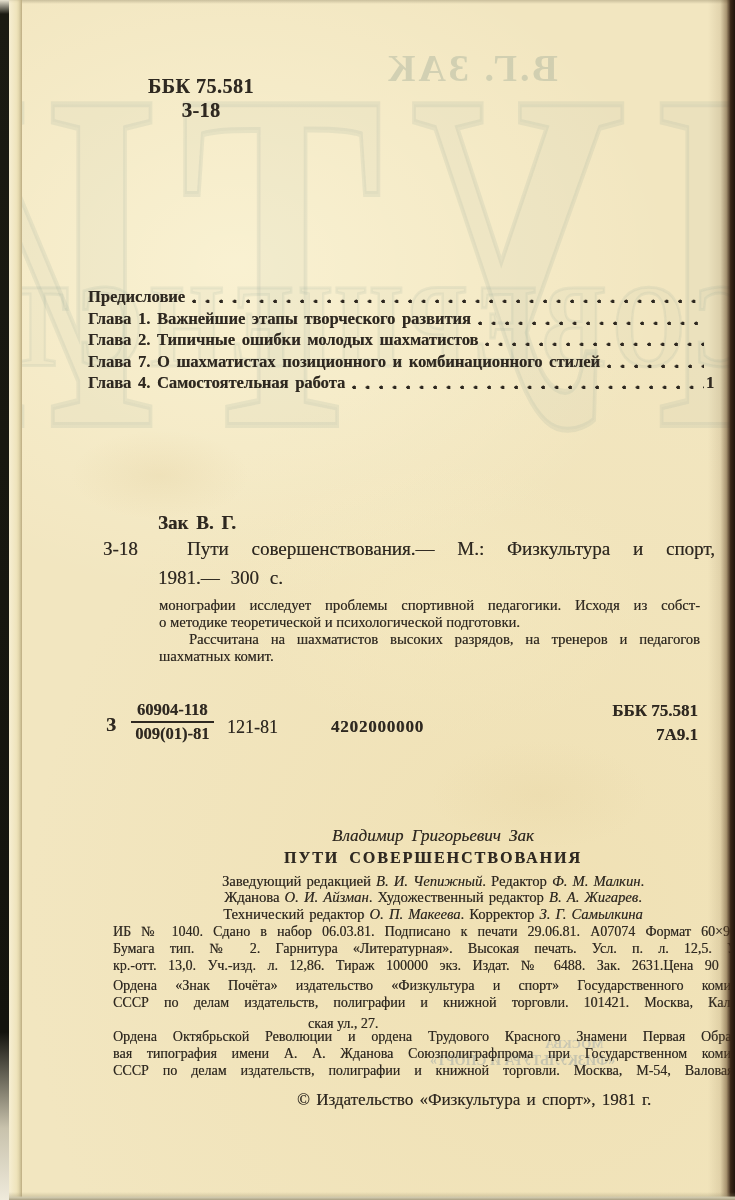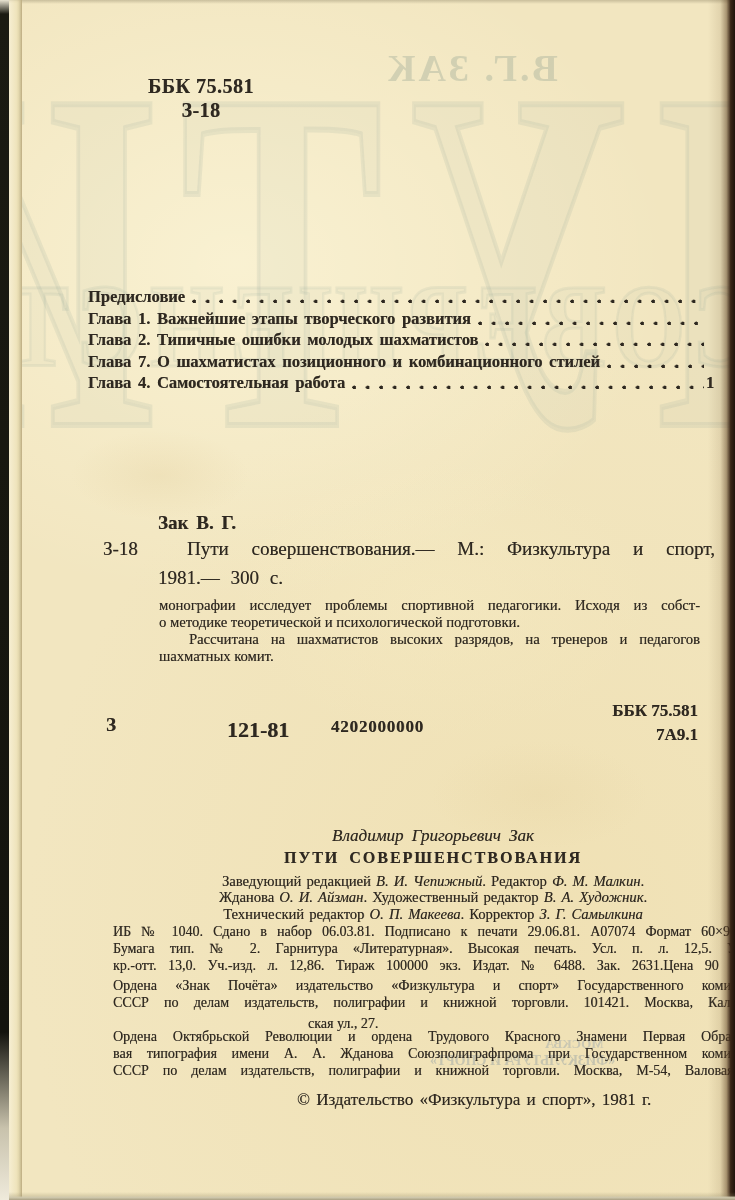--- a/index.html
+++ b/index.html
@@ -51,21 +51,21 @@
 
   .annotation{left:159px;top:573px;width:541px;font-size:14.6px;line-height:17px;}
   .an-line{text-align:justify;text-align-last:justify;}
   .an-line.last{text-align-last:left;}
   .an-line.ind{padding-left:30px;}
 
   .cat-letter{left:106px;top:690px;font-size:19px;}
   .frac{left:131px;top:676px;text-align:center;font-size:16.5px;font-weight:700;line-height:20px;}
   .frac-num{display:block;padding:0 6px 1px;border-bottom:2px solid #2e2820;}
   .frac-den{display:block;padding-top:1px;}
-  .cat-suffix{left:227px;top:693px;font-size:22px;font-weight:700;}
+  .cat-suffix{left:227px;top:693px;font-size:18px;font-weight:400;}
   .cat-udc{left:331px;top:693px;font-size:17px;font-weight:700;letter-spacing:0.8px;}
   .cat-right{right:37px;top:675px;text-align:right;font-size:17px;font-weight:700;line-height:24px;}
 
   
   .credits{left:121px;top:802px;width:624px;text-align:center;}
   .cr-author{font-size:17px;font-style:italic;word-spacing:4px;height:23px;}
   .cr-title{font-size:16px;font-weight:700;letter-spacing:2px;word-spacing:4px;height:24px;}
   .cr-line{font-size:14.6px;line-height:16.3px;word-spacing:1.5px;}
 
   
@@ -149,32 +149,36 @@
   <div class="abs txt bs-year ink">1981.— 300 с.</div>
 
   <div class="abs txt annotation ink">
     <div class="an-line">монографии исследует проблемы спортивной педагогики. Исходя из собст-</div>
     <div class="an-line last">о методике теоретической и психологической подготовки.</div>
     <div class="an-line ind">Рассчитана на шахматистов высоких разрядов, на тренеров и педагогов</div>
     <div class="an-line last">шахматных комит.</div>
   </div>
 
   <div class="abs txt cat-letter b ink">З</div>
+  <div class="abs txt frac ink">
+    <span class="frac-num">60904-118</span>
+    <span class="frac-den">009(01)-81</span>
+  </div>
   <div class="abs txt cat-suffix ink">121-81</div>
   <div class="abs txt cat-udc ink">4202000000</div>
   <div class="abs txt cat-right ink">
     <div>ББК 75.581</div>
     <div>7А9.1</div>
   </div>
 
   <div class="abs txt credits ink">
     <div class="cr-author">Владимир Григорьевич Зак</div>
     <div class="cr-title">ПУТИ СОВЕРШЕНСТВОВАНИЯ</div>
     <div class="cr-line"><span>Заведующий редакцией </span><span class="it">В. И. Чепижный</span><span>. Редактор </span><span class="it">Ф. М. Малкин</span><span>.</span></div>
-    <div class="cr-line"><span>Жданова </span><span class="it">О. И. Айзман</span><span>. Художественный редактор </span><span class="it">В. А. Художник</span><span>.</span></div>
+    <div class="cr-line"><span>Жданова </span><span class="it">О. И. Айзман</span><span>. Художественный редактор </span><span class="it">В. А. Жигарев</span><span>.</span></div>
     <div class="cr-line"><span>Технический редактор </span><span class="it">О. П. Макеева</span><span>. Корректор </span><span class="it">З. Г. Самылкина</span></div>
   </div>
 
   <div class="abs txt block imprint ink">
     <div class="jl">ИБ № 1040. Сдано в набор 06.03.81. Подписано к печати 29.06.81. А07074 Формат 60×90</div>
     <div class="jl">Бумага тип. № 2. Гарнитура «Литературная». Высокая печать. Усл. п. л. 12,5. У</div>
     <div class="jl">кр.-отт. 13,0. Уч.-изд. л. 12,86. Тираж 100000 экз. Издат. № 6488. Зак. 2631.Цена 90 к</div>
   </div>
 
   <div class="abs txt block publisher ink">

